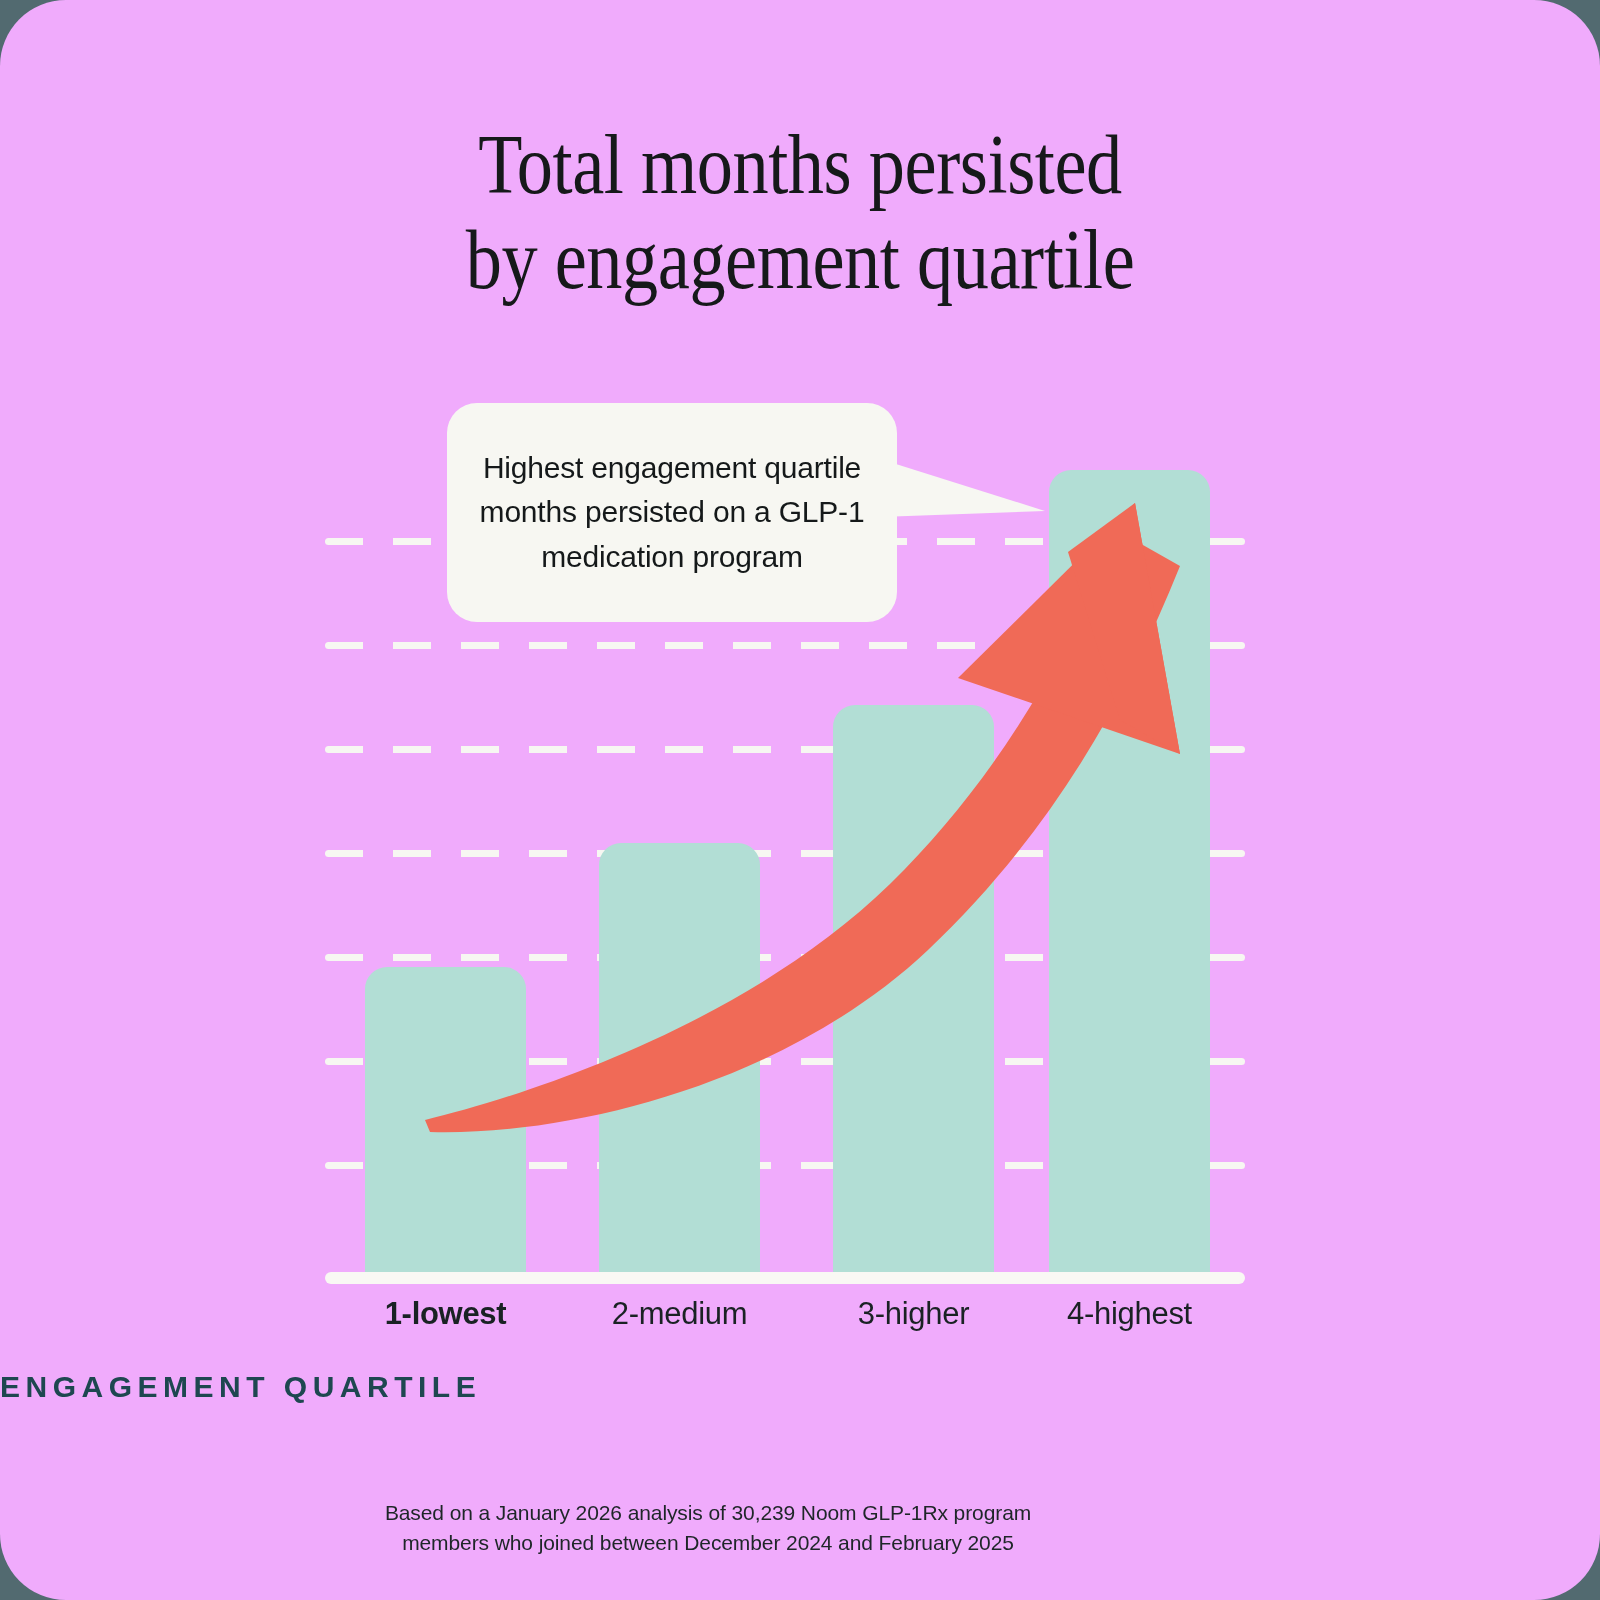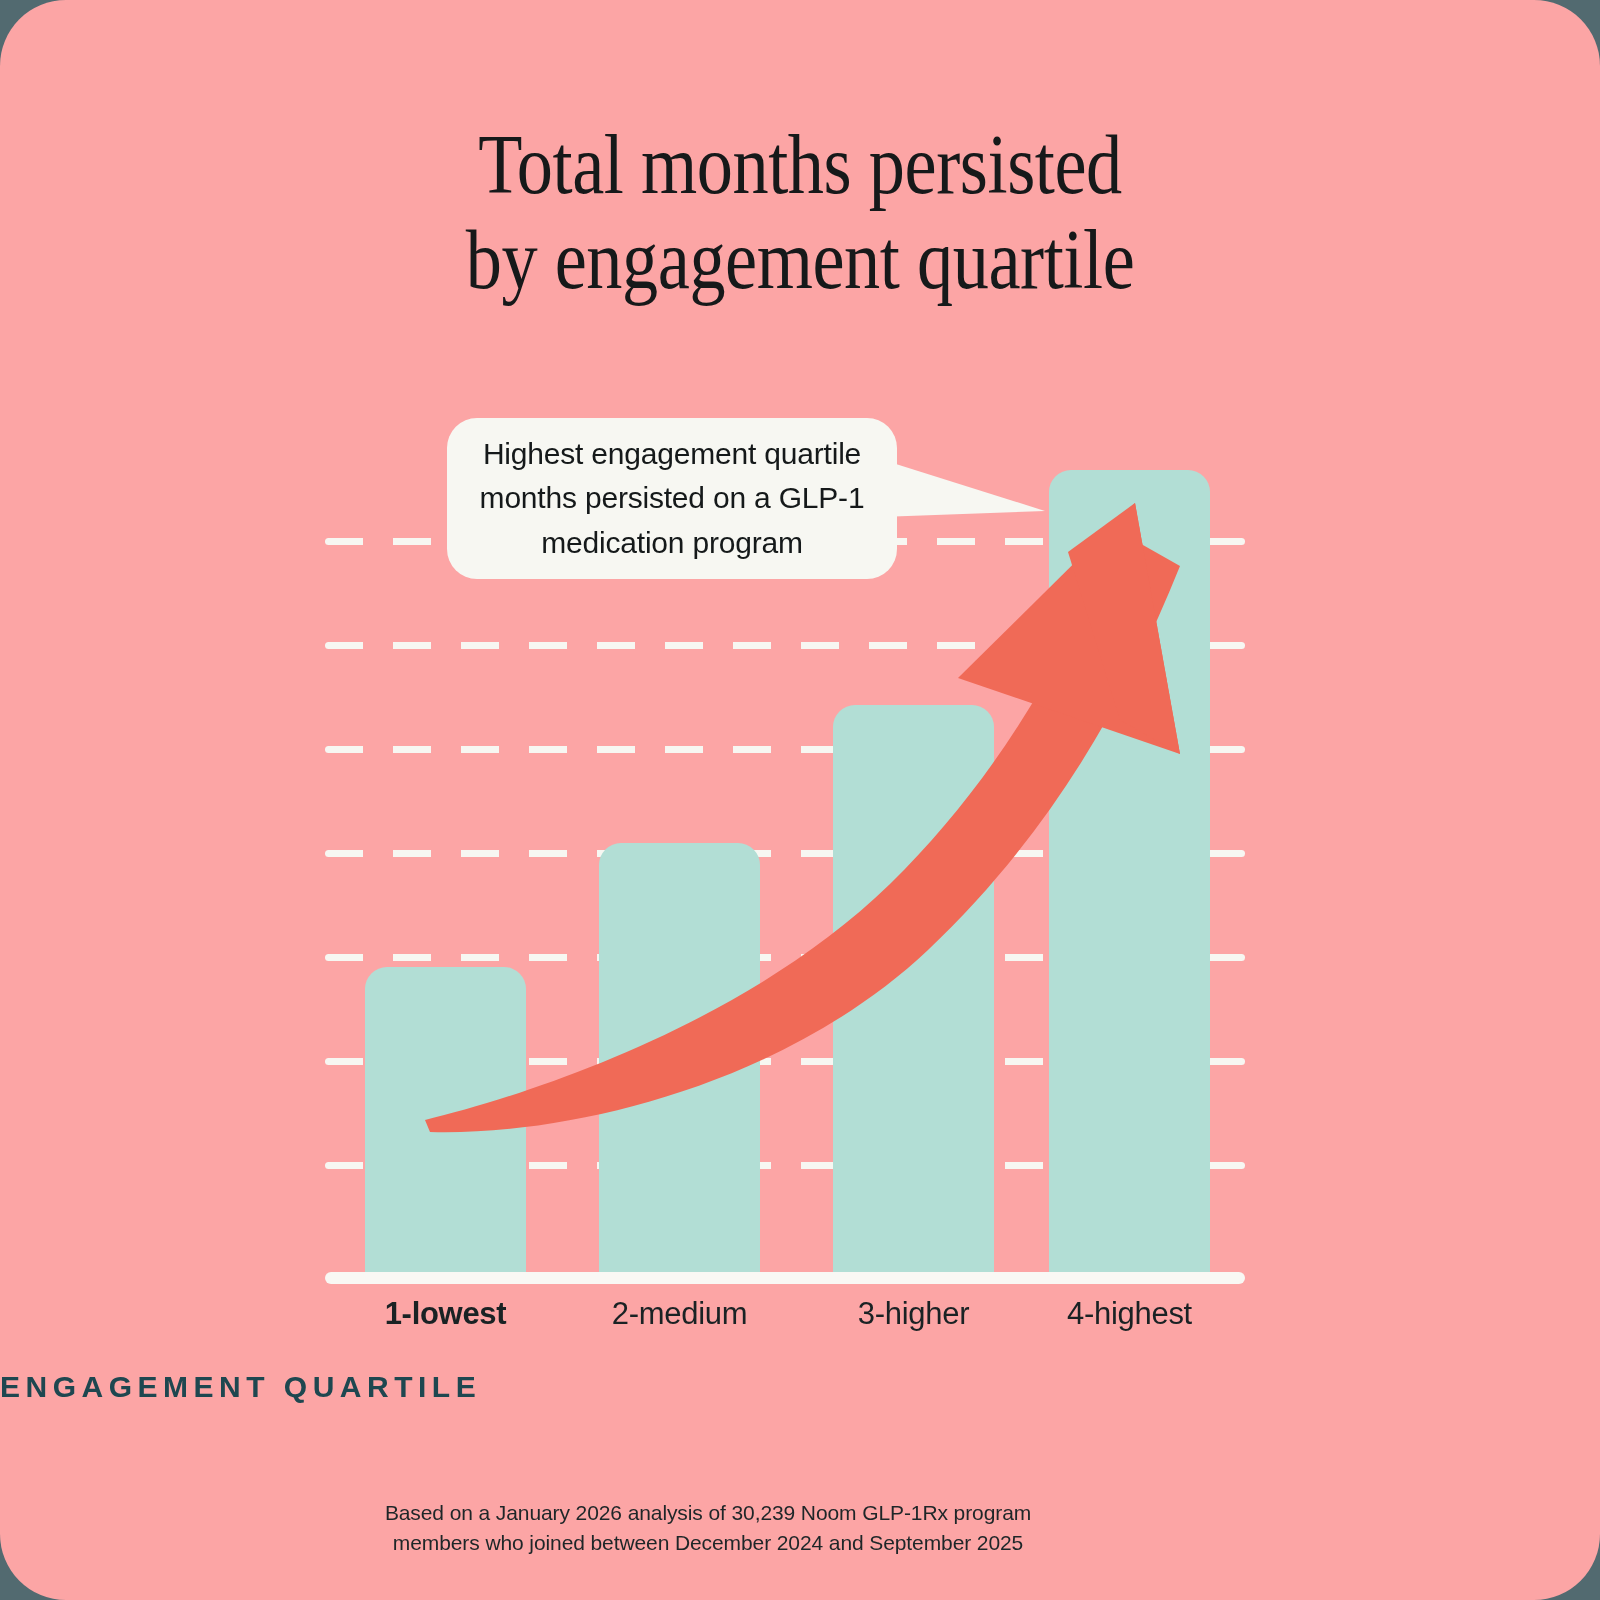--- a/index.html
+++ b/index.html
@@ -4,21 +4,21 @@
 <style>
   html,body{margin:0;padding:0;}
   body{
     width:1600px;height:1600px;
     background:#526A70;
     font-family:"Liberation Sans", sans-serif;
     overflow:hidden;
   }
   #card{
     position:absolute;left:0;top:0;width:1600px;height:1600px;
-    background:#fca5a5;
+    background:#f0abfc;
     border-radius:66px;
     overflow:hidden;
   }
 
   
   #title{
     position:absolute;left:0;top:118px;width:1600px;
     text-align:center;
     font-family:"Liberation Serif", serif;
     font-size:84px;
@@ -88,22 +88,22 @@
     overflow:visible;
   }
 
   
   #callout-tail{
     position:absolute;left:880px;top:455px;
     width:180px;height:70px;
     overflow:visible;
   }
   #callout{
-    position:absolute;left:447px;top:418px;
-    width:450px;height:161px;
+    position:absolute;left:447px;top:403px;
+    width:450px;height:219px;
     background:#F7F7F2;
     border-radius:30px;
     display:flex;align-items:center;justify-content:center;
   }
   #callout p{
     margin:0;
     text-align:center;
     font-size:30px;
     line-height:1.47;
     color:#15191A;
@@ -163,16 +163,16 @@
 
   <div class="xlabel" style="left:365px;font-weight:bold;">1-lowest</div>
   <div class="xlabel" style="left:599px;text-align:center;">2-medium</div>
   <div class="xlabel" style="left:833px;text-align:center;">3-higher</div>
   <div class="xlabel" style="left:1049px;">4-highest</div>
 
   <div id="axis-title">ENGAGEMENT QUARTILE</div>
 
   <div id="footnote">
     <span class="l">Based on a January 2026 analysis of 30,239 Noom GLP-1Rx program</span>
-    <span class="l">members who joined between December 2024 and September 2025</span>
+    <span class="l">members who joined between December 2024 and February 2025</span>
   </div>
 
 </div>
 
 </body></html>

